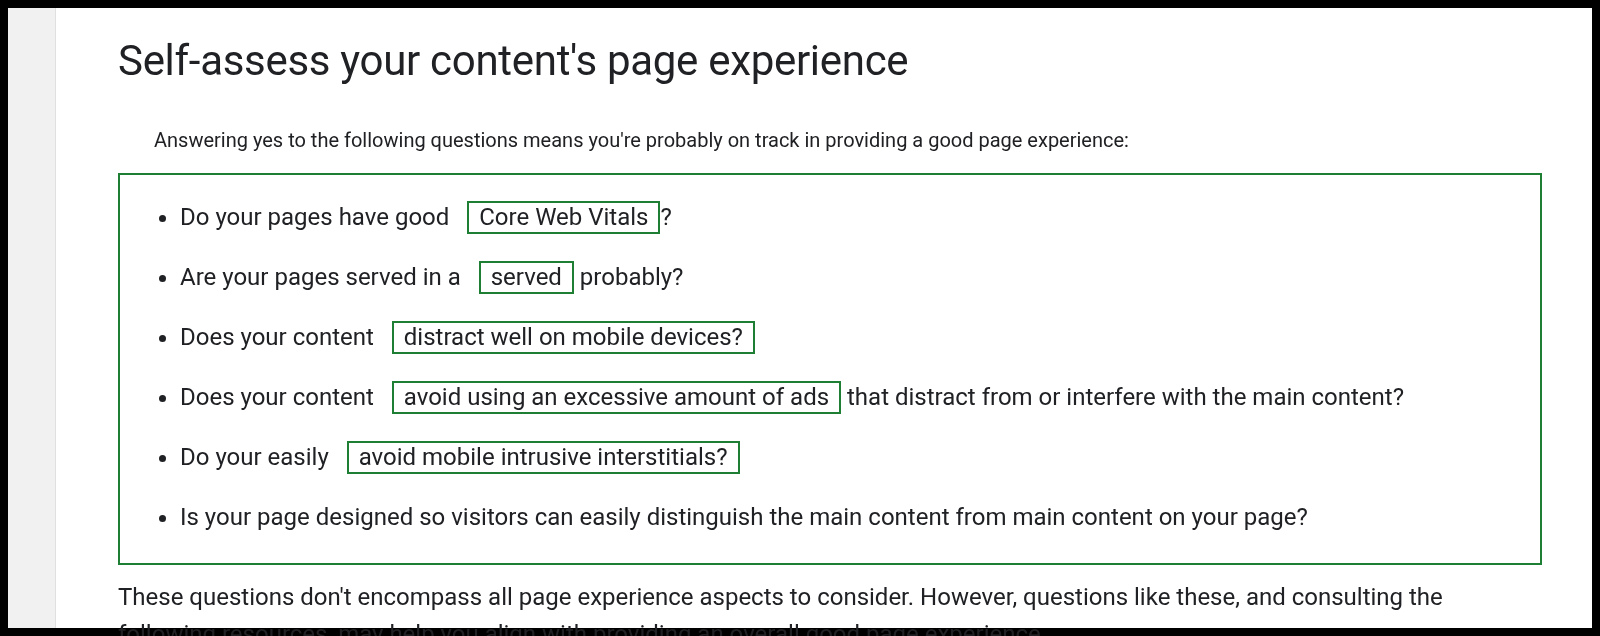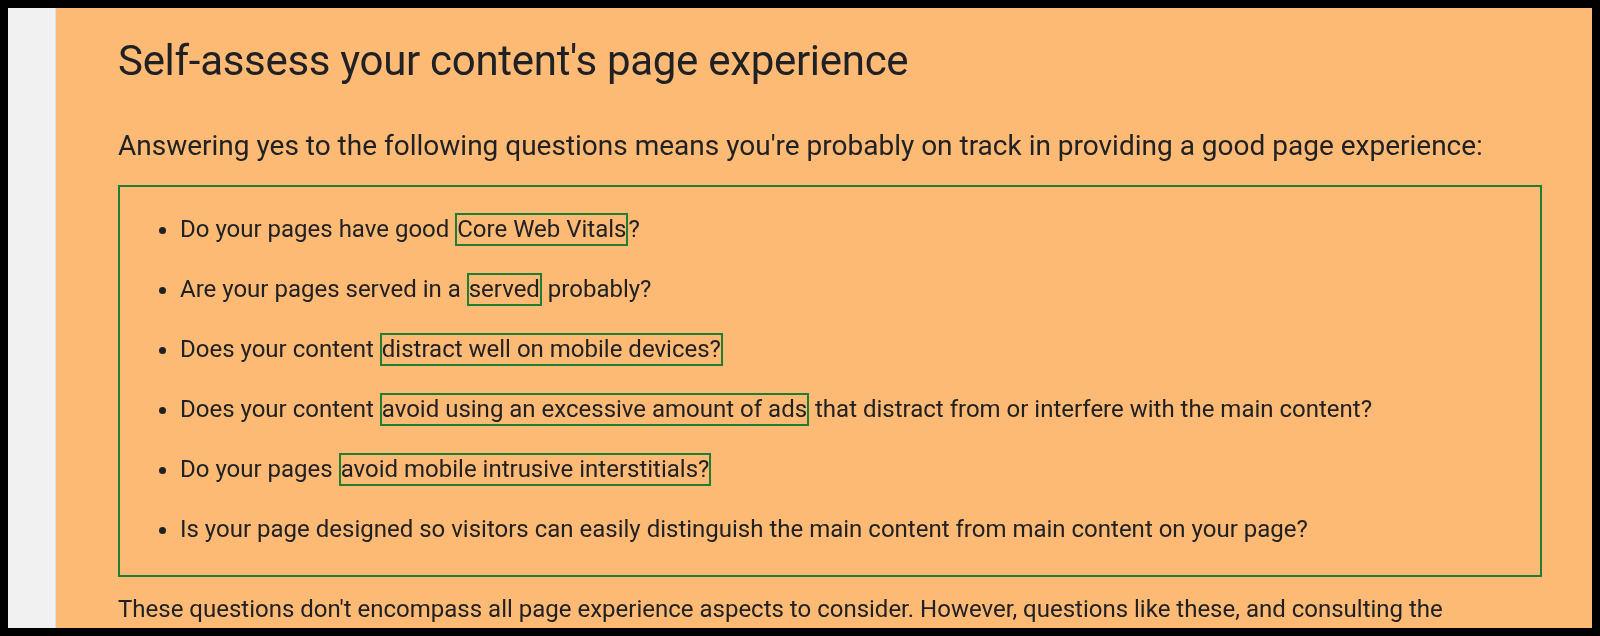--- a/index.html
+++ b/index.html
@@ -8,21 +8,21 @@
       box-sizing: border-box;
     }
     body {
       font-family: 'Google Sans', 'Roboto', Arial, sans-serif;
       background: #000;
       width: 1600px;
       height: 636px;
       padding: 8px;
     }
     .outer-frame {
-      background: #fdba74;
+      background: #ffffff;
       width: 100%;
       height: 100%;
       display: flex;
     }
     .left-gutter {
       width: 48px;
       background: #f1f1f1;
       border-right: 1px solid #e0e0e0;
     }
     .content-area {
@@ -31,24 +31,25 @@
       color: #202124;
     }
     h1 {
       font-size: 42px;
       font-weight: 400;
       letter-spacing: -0.3px;
       margin-bottom: 40px;
       color: #202124;
     }
     .intro {
-      font-size: 28px;
+      font-size: 20px;
       line-height: 1.5;
       margin-bottom: 18px;
       color: #202124;
+      margin-left: 36px;
     }
     .question-box {
       border: 2px solid #1e7e34;
       padding: 4px 10px 14px 10px;
       margin-bottom: 14px;
     }
     ul {
       list-style: disc;
       padding-left: 50px;
     }
@@ -59,23 +60,24 @@
       color: #202124;
     }
     li:first-child {
       margin-top: 20px;
     }
     li:last-child {
       margin-bottom: 14px;
     }
     .hl {
       border: 2px solid #1e7e34;
-      padding: 0 0;
+      padding: 0 10px;
       display: inline-block;
       line-height: 1.2;
+      margin-left: 12px;
     }
     .outro {
       font-size: 24px;
       line-height: 1.55;
       color: #202124;
     }
   </style>
 </head>
 <body>
 
@@ -83,19 +85,19 @@
   <div class="left-gutter"></div>
   <div class="content-area">
     <h1>Self-assess your content's page experience</h1>
     <p class="intro">Answering yes to the following questions means you're probably on track in providing a good page experience:</p>
     <div class="question-box">
       <ul>
         <li><span>Do your pages have good </span><span class="hl">Core Web Vitals</span><span>?</span></li>
         <li><span>Are your pages served in a </span><span class="hl">served</span><span> probably?</span></li>
         <li><span>Does your content </span><span class="hl">distract well on mobile devices?</span><span></span></li>
         <li><span>Does your content </span><span class="hl">avoid using an excessive amount of ads</span><span> that distract from or interfere with the main content?</span></li>
-        <li><span>Do your pages </span><span class="hl">avoid mobile intrusive interstitials?</span><span></span></li>
+        <li><span>Do your easily </span><span class="hl">avoid mobile intrusive interstitials?</span><span></span></li>
         <li><span>Is your page designed so visitors can easily distinguish the main content from main content on your page?</span></li>
       </ul>
     </div>
     <p class="outro">These questions don't encompass all page experience aspects to consider. However, questions like these, and consulting the following resources, may help you align with providing an overall good page experience.</p>
   </div>
 </div>
 
 </body></html>

